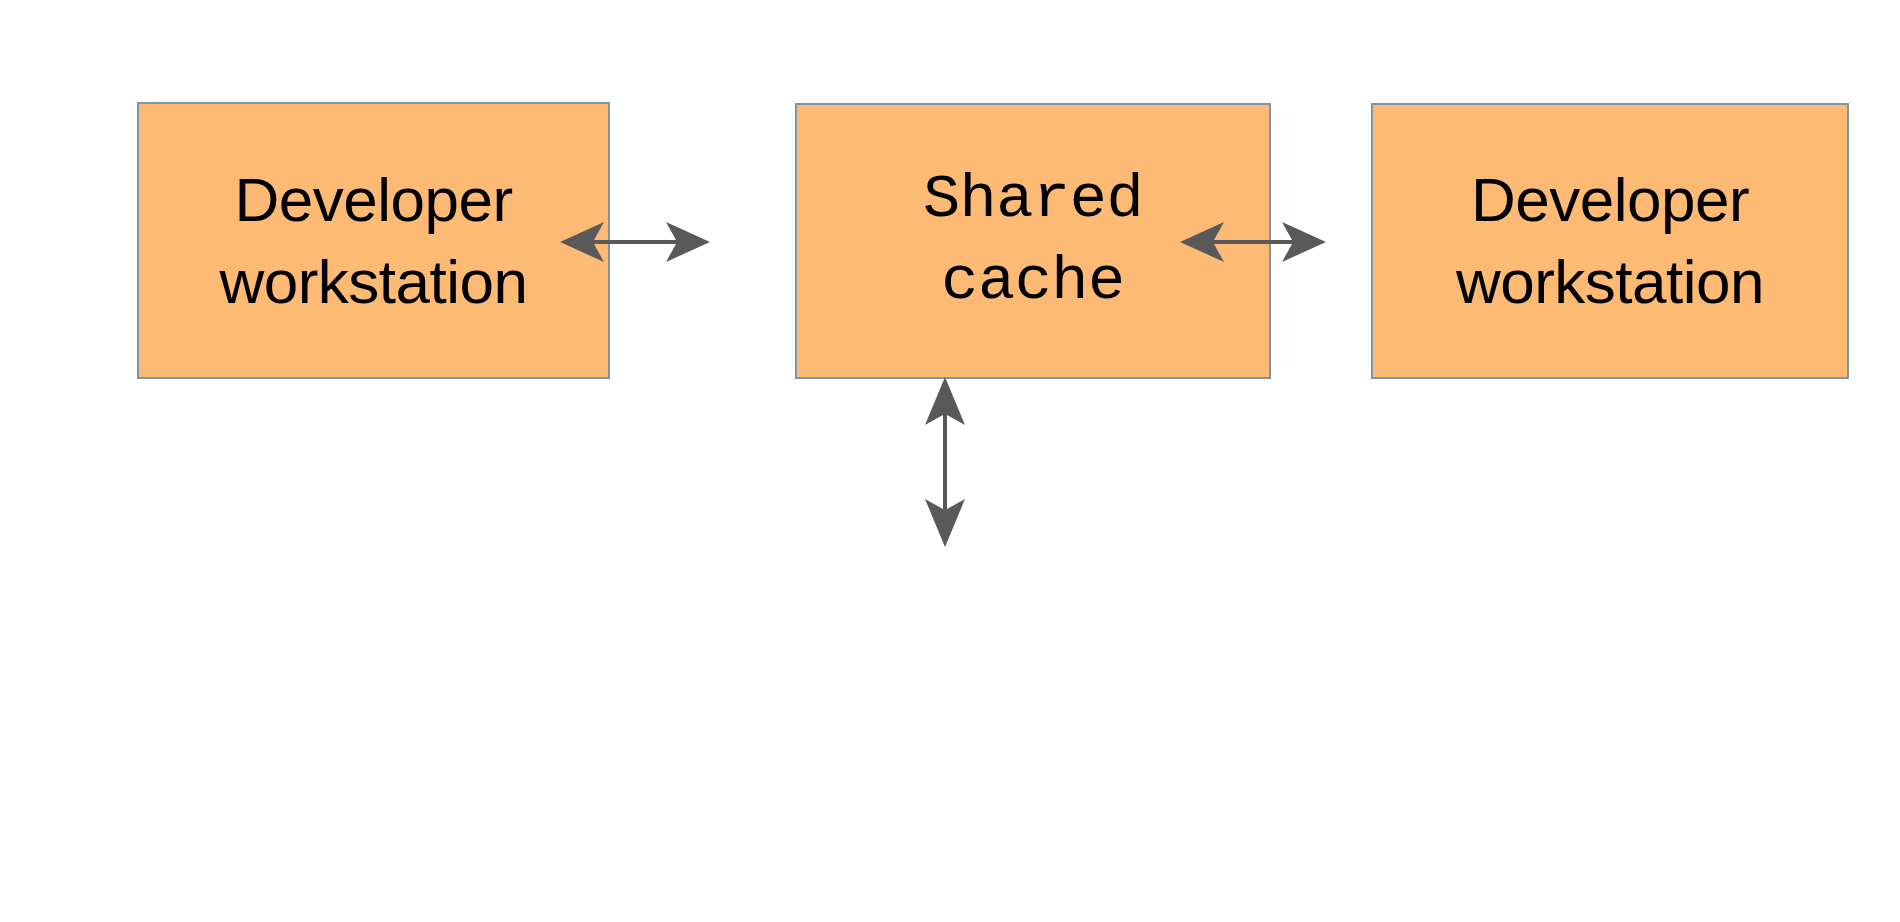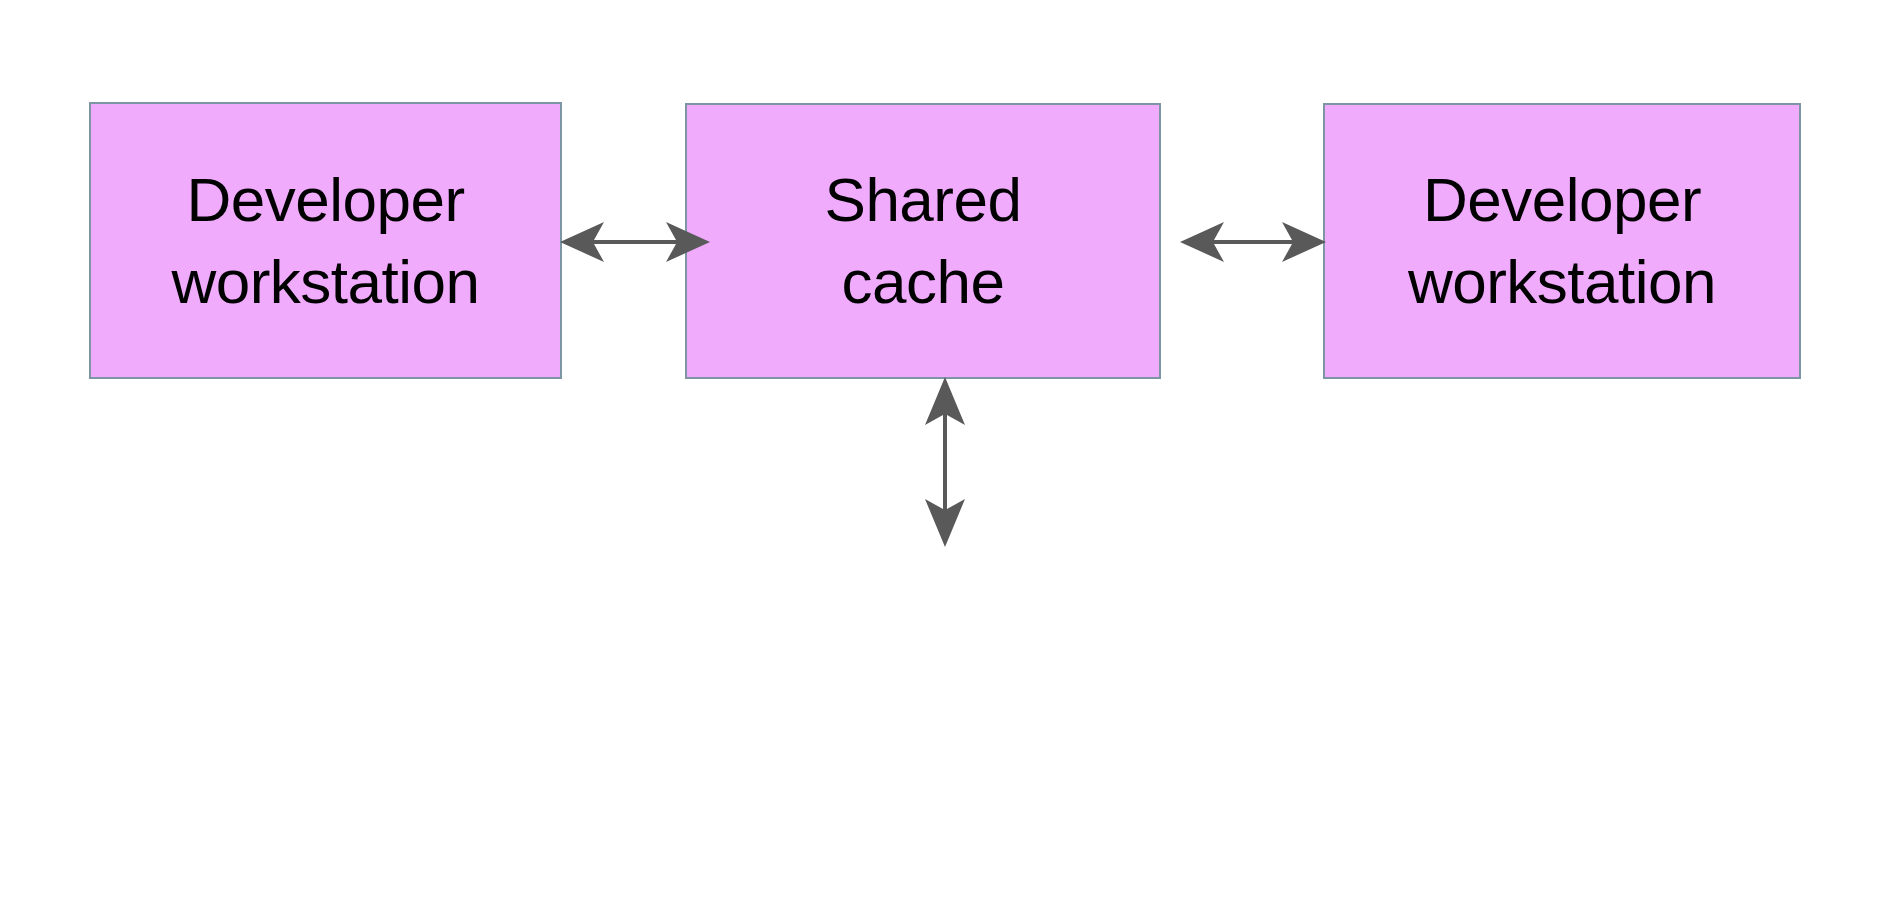--- a/index.html
+++ b/index.html
@@ -15,39 +15,40 @@
   }
   #diagram-canvas {
     position: relative;
     width: 1900px;
     height: 922px;
     background: #ffffff;
   }
   .node-box {
     position: absolute;
     box-sizing: border-box;
-    background: #f0abfc;
+    background: #fdba74;
     border: 2px solid #7d96a4;
     display: flex;
     align-items: center;
     justify-content: center;
     text-align: center;
+    margin-left: 48px;
   }
   .node-label {
     font-size: 62px;
     line-height: 1.32;
     color: #000000;
     font-weight: 400;
     letter-spacing: -0.5px;
     white-space: pre-line;
     padding: 0 10px;
   }
   
   #node-dev-left  { left: 89px;   top: 102px; width: 473px; height: 277px; }
-  #node-shared    { left: 685px;  top: 103px; width: 476px; height: 276px; }
+  #node-shared    { left: 747px;  top: 103px; width: 476px; height: 276px; font-family: Liberation Mono, monospace; }
   #node-dev-right { left: 1323px; top: 103px; width: 478px; height: 276px; }
   #node-ci        { left: 707px;  top: 545px; width: 476px; height: 276px; }
 
   .edge-svg {
     position: absolute;
     overflow: visible;
     pointer-events: none;
   }
   #edge-left-shared  { left: 560px;  top: 214px; width: 150px; height: 56px; }
   #edge-shared-right { left: 1180px; top: 214px; width: 146px; height: 56px; }

